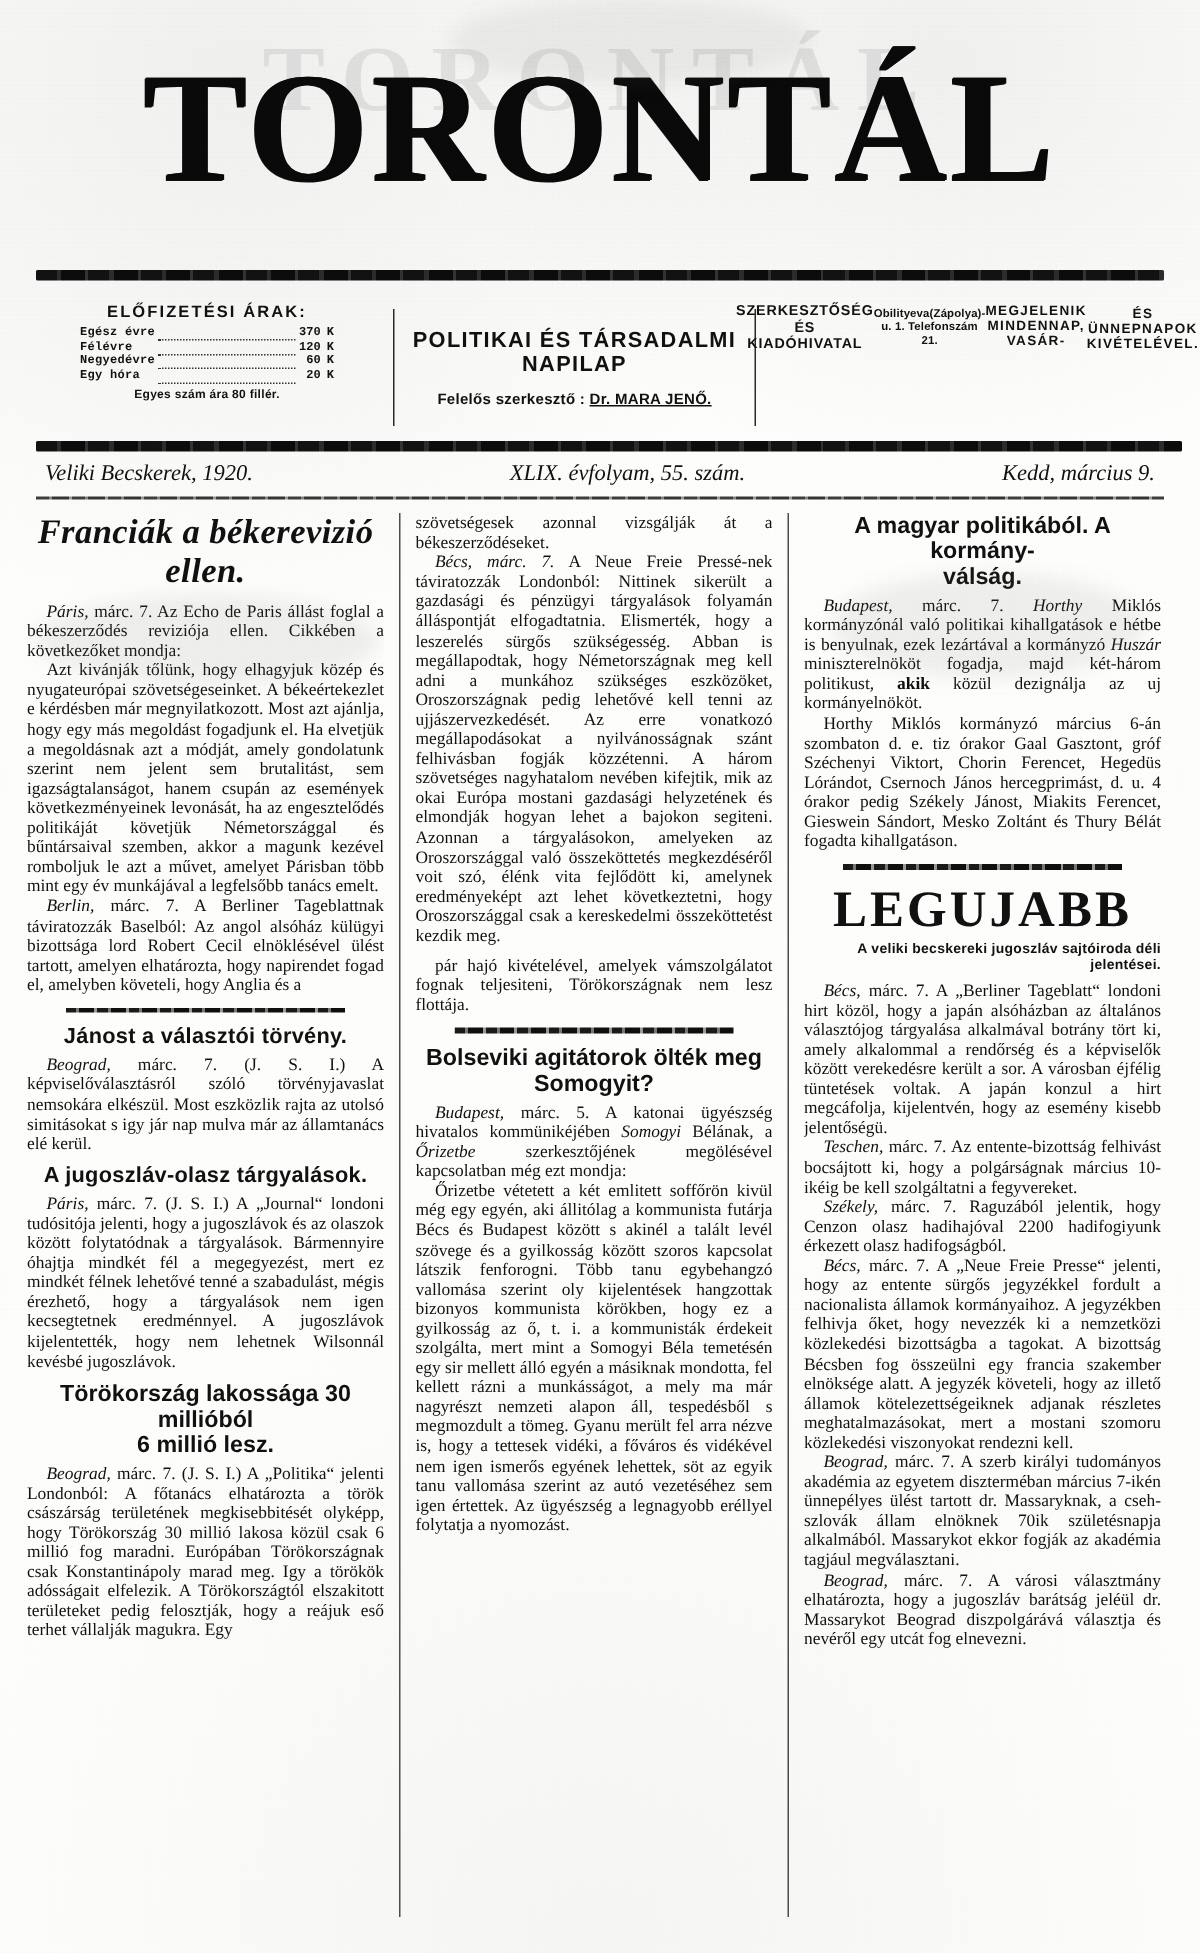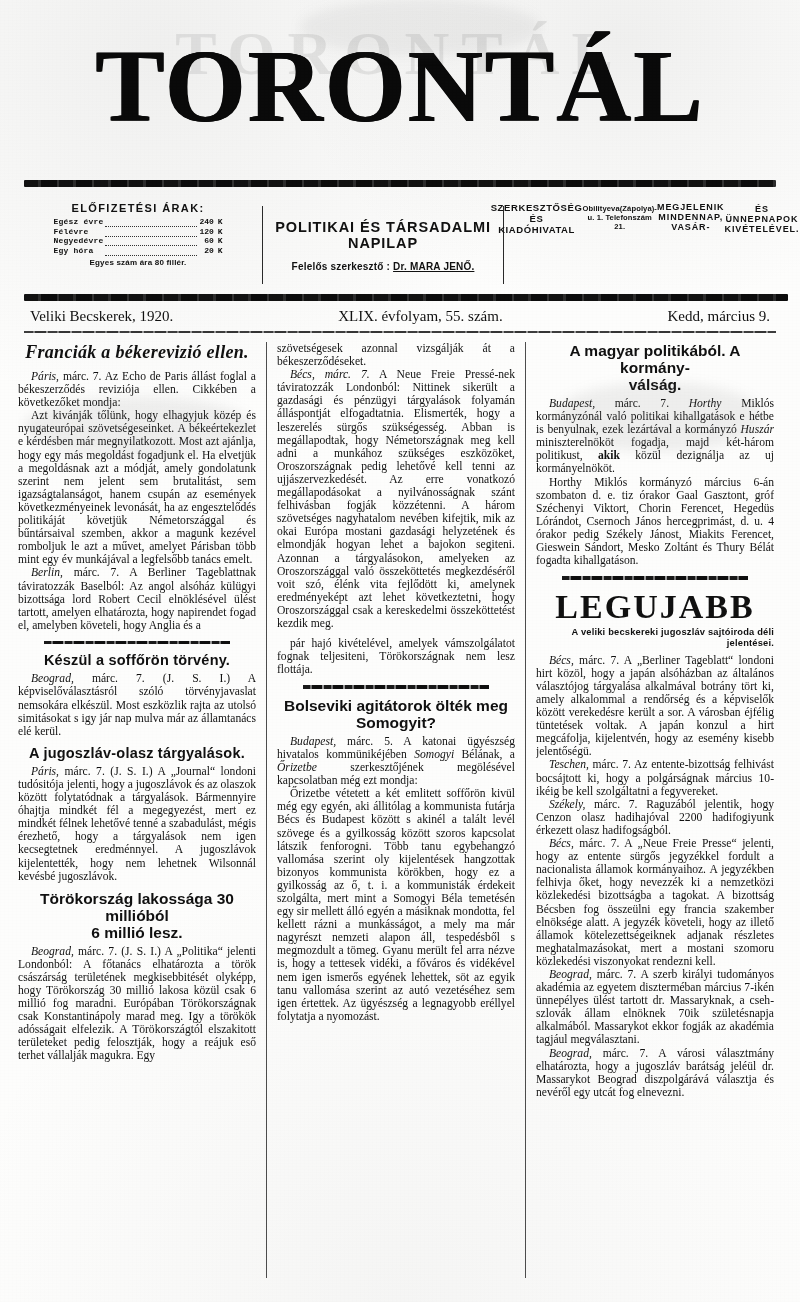--- a/index.html
+++ b/index.html
@@ -179,20 +179,21 @@
 
   
   .rule-heavy.r2 { position: relative; margin-top: 6px; }
   .dateline {
     display: flex;
     justify-content: space-between;
     align-items: baseline;
     padding: 7px 12px 6px;
     font-size: 15px;
     font-family: "Liberation Serif", serif;
+    font-style: italic;
   }
   .dateline span { white-space: nowrap; }
   .rule-thin {
     height: 2px;
     background: repeating-linear-gradient(90deg,#1c1c1c 0 9px, #6d6d6d 9px 11px, #121212 11px 22px, #888 22px 24px);
     margin: 0 6px 0;
     opacity: 0.85;
   }
 
   
@@ -220,21 +221,21 @@
     text-align: justify;
     text-justify: inter-word;
     font-family: "Liberation Serif", "DejaVu Serif", serif;
     hyphens: auto;
   }
   p.indent { text-indent: 13px; }
   em { font-style: italic; }
   b  { font-weight: bold; }
 
   h2.lead {
-    font-size: 18px;
+    font-size: 23px;
     font-style: italic;
     font-weight: bold;
     text-align: center;
     margin: 0 0 7px 0;
     letter-spacing: 0.3px;
     font-family: "Liberation Serif", serif;
   }
   h3.sub {
     font-size: 14.5px;
     font-weight: bold;
@@ -302,21 +303,21 @@
 
   <div class="infoband">
 
     <div class="ib-col ib-left">
       <div class="ib-title">ELŐFIZETÉSI ÁRAK:</div>
       <table class="price-table">
         <tbody>
             <tr>
           <td class="pt-label">Egész évre</td>
           <td class="pt-dots"></td>
-          <td class="pt-val">240</td>
+          <td class="pt-val">370</td>
           <td class="pt-cur">K</td>
         </tr>
         <tr>
           <td class="pt-label">Félévre</td>
           <td class="pt-dots"></td>
           <td class="pt-val">120</td>
           <td class="pt-cur">K</td>
         </tr>
         <tr>
           <td class="pt-label">Negyedévre</td>
@@ -370,21 +371,21 @@
       <div class="smudge s1"></div>
 
       <h2 class="lead">Franciák a békerevizió ellen.</h2>
 
       <p class="indent"><em>Páris,</em><span> márc. 7. Az Echo de Paris állást foglal a békeszerződés reviziója ellen. Cikkében a következőket mondja:</span></p>
       <p class="indent">Azt kivánják tőlünk, hogy elhagyjuk közép és nyugateurópai szövetségeseinket. A békeértekezlet e kérdésben már megnyilatkozott. Most azt ajánlja, hogy egy más megoldást fogadjunk el. Ha elvetjük a megoldásnak azt a módját, amely gondolatunk szerint nem jelent sem brutalitást, sem igazságtalanságot, hanem csupán az események következményeinek levonását, ha az engesztelődés politikáját követjük Németországgal és bűntársaival szemben, akkor a magunk kezével romboljuk le azt a művet, amelyet Párisban több mint egy év munkájával a legfelsőbb tanács emelt.</p>
       <p class="indent"><em>Berlin,</em><span> márc. 7. A Berliner Tageblattnak táviratozzák Baselból: Az angol alsóház külügyi bizottsága lord Robert Cecil elnöklésével ülést tartott, amelyen elhatározta, hogy napirendet fogad el, amelyben követeli, hogy Anglia és a</span></p>
 
       <div class="divider"></div>
 
-      <h3 class="sub">Készül a soffőrön törvény.</h3>
+      <h3 class="sub">Jánost a választói törvény.</h3>
       <p class="indent"><em>Beograd,</em><span> márc. 7. (J. S. I.) A képviselőválasztásról szóló törvényjavaslat nemsokára elkészül. Most eszközlik rajta az utolsó simitásokat s igy jár nap mulva már az államtanács elé kerül.</span></p>
 
       <div class="spacer"></div>
 
       <h3 class="sub">A jugoszláv-olasz tárgyalások.</h3>
       <p class="indent"><em>Páris,</em><span> márc. 7. (J. S. I.) A „Journal“ londoni tudósitója jelenti, hogy a jugoszlávok és az olaszok között folytatódnak a tárgyalások. Bármennyire óhajtja mindkét fél a megegyezést, mert ez mindkét félnek lehetővé tenné a szabadulást, mégis érezhető, hogy a tárgyalások nem igen kecsegtetnek eredménnyel. A jugoszlávok kijelentették, hogy nem lehetnek Wilsonnál kevésbé jugoszlávok.</span></p>
 
       <div class="spacer"></div>
 
       <div class="boxhead">

